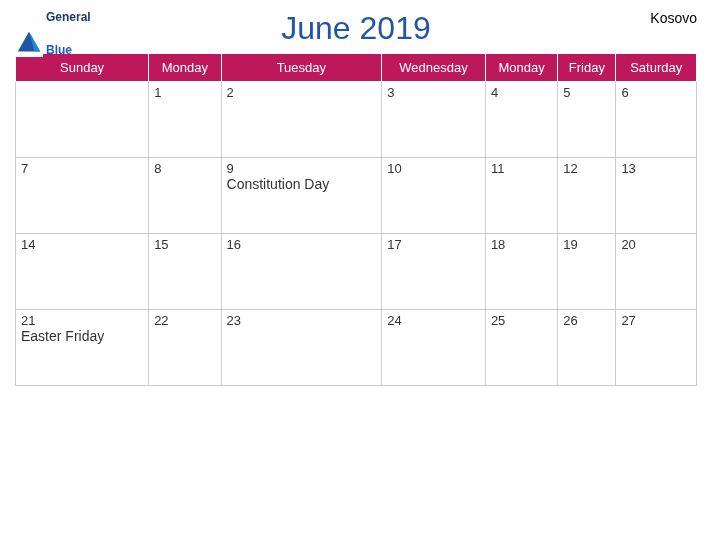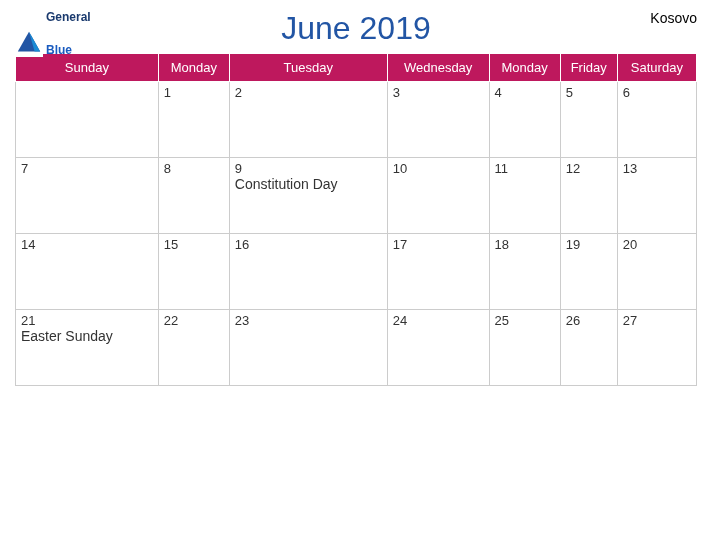--- a/index.html
+++ b/index.html
@@ -175,21 +175,21 @@
             <span class="day-number">18</span>
           </td>
           <td>
             <span class="day-number">19</span>
           </td>
           <td>
             <span class="day-number">20</span>
           </td>
         </tr>
         <tr>
-          <td><span class="day-number">21</span><span class="day-event">Easter Sunday</span></td>
+          <td><span class="day-number">21</span><span class="day-event">Easter Friday</span></td>
           <td>
             <span class="day-number">22</span>
           </td>
           <td>
             <span class="day-number">23</span>
           </td>
           <td>
             <span class="day-number">24</span>
           </td>
           <td>

